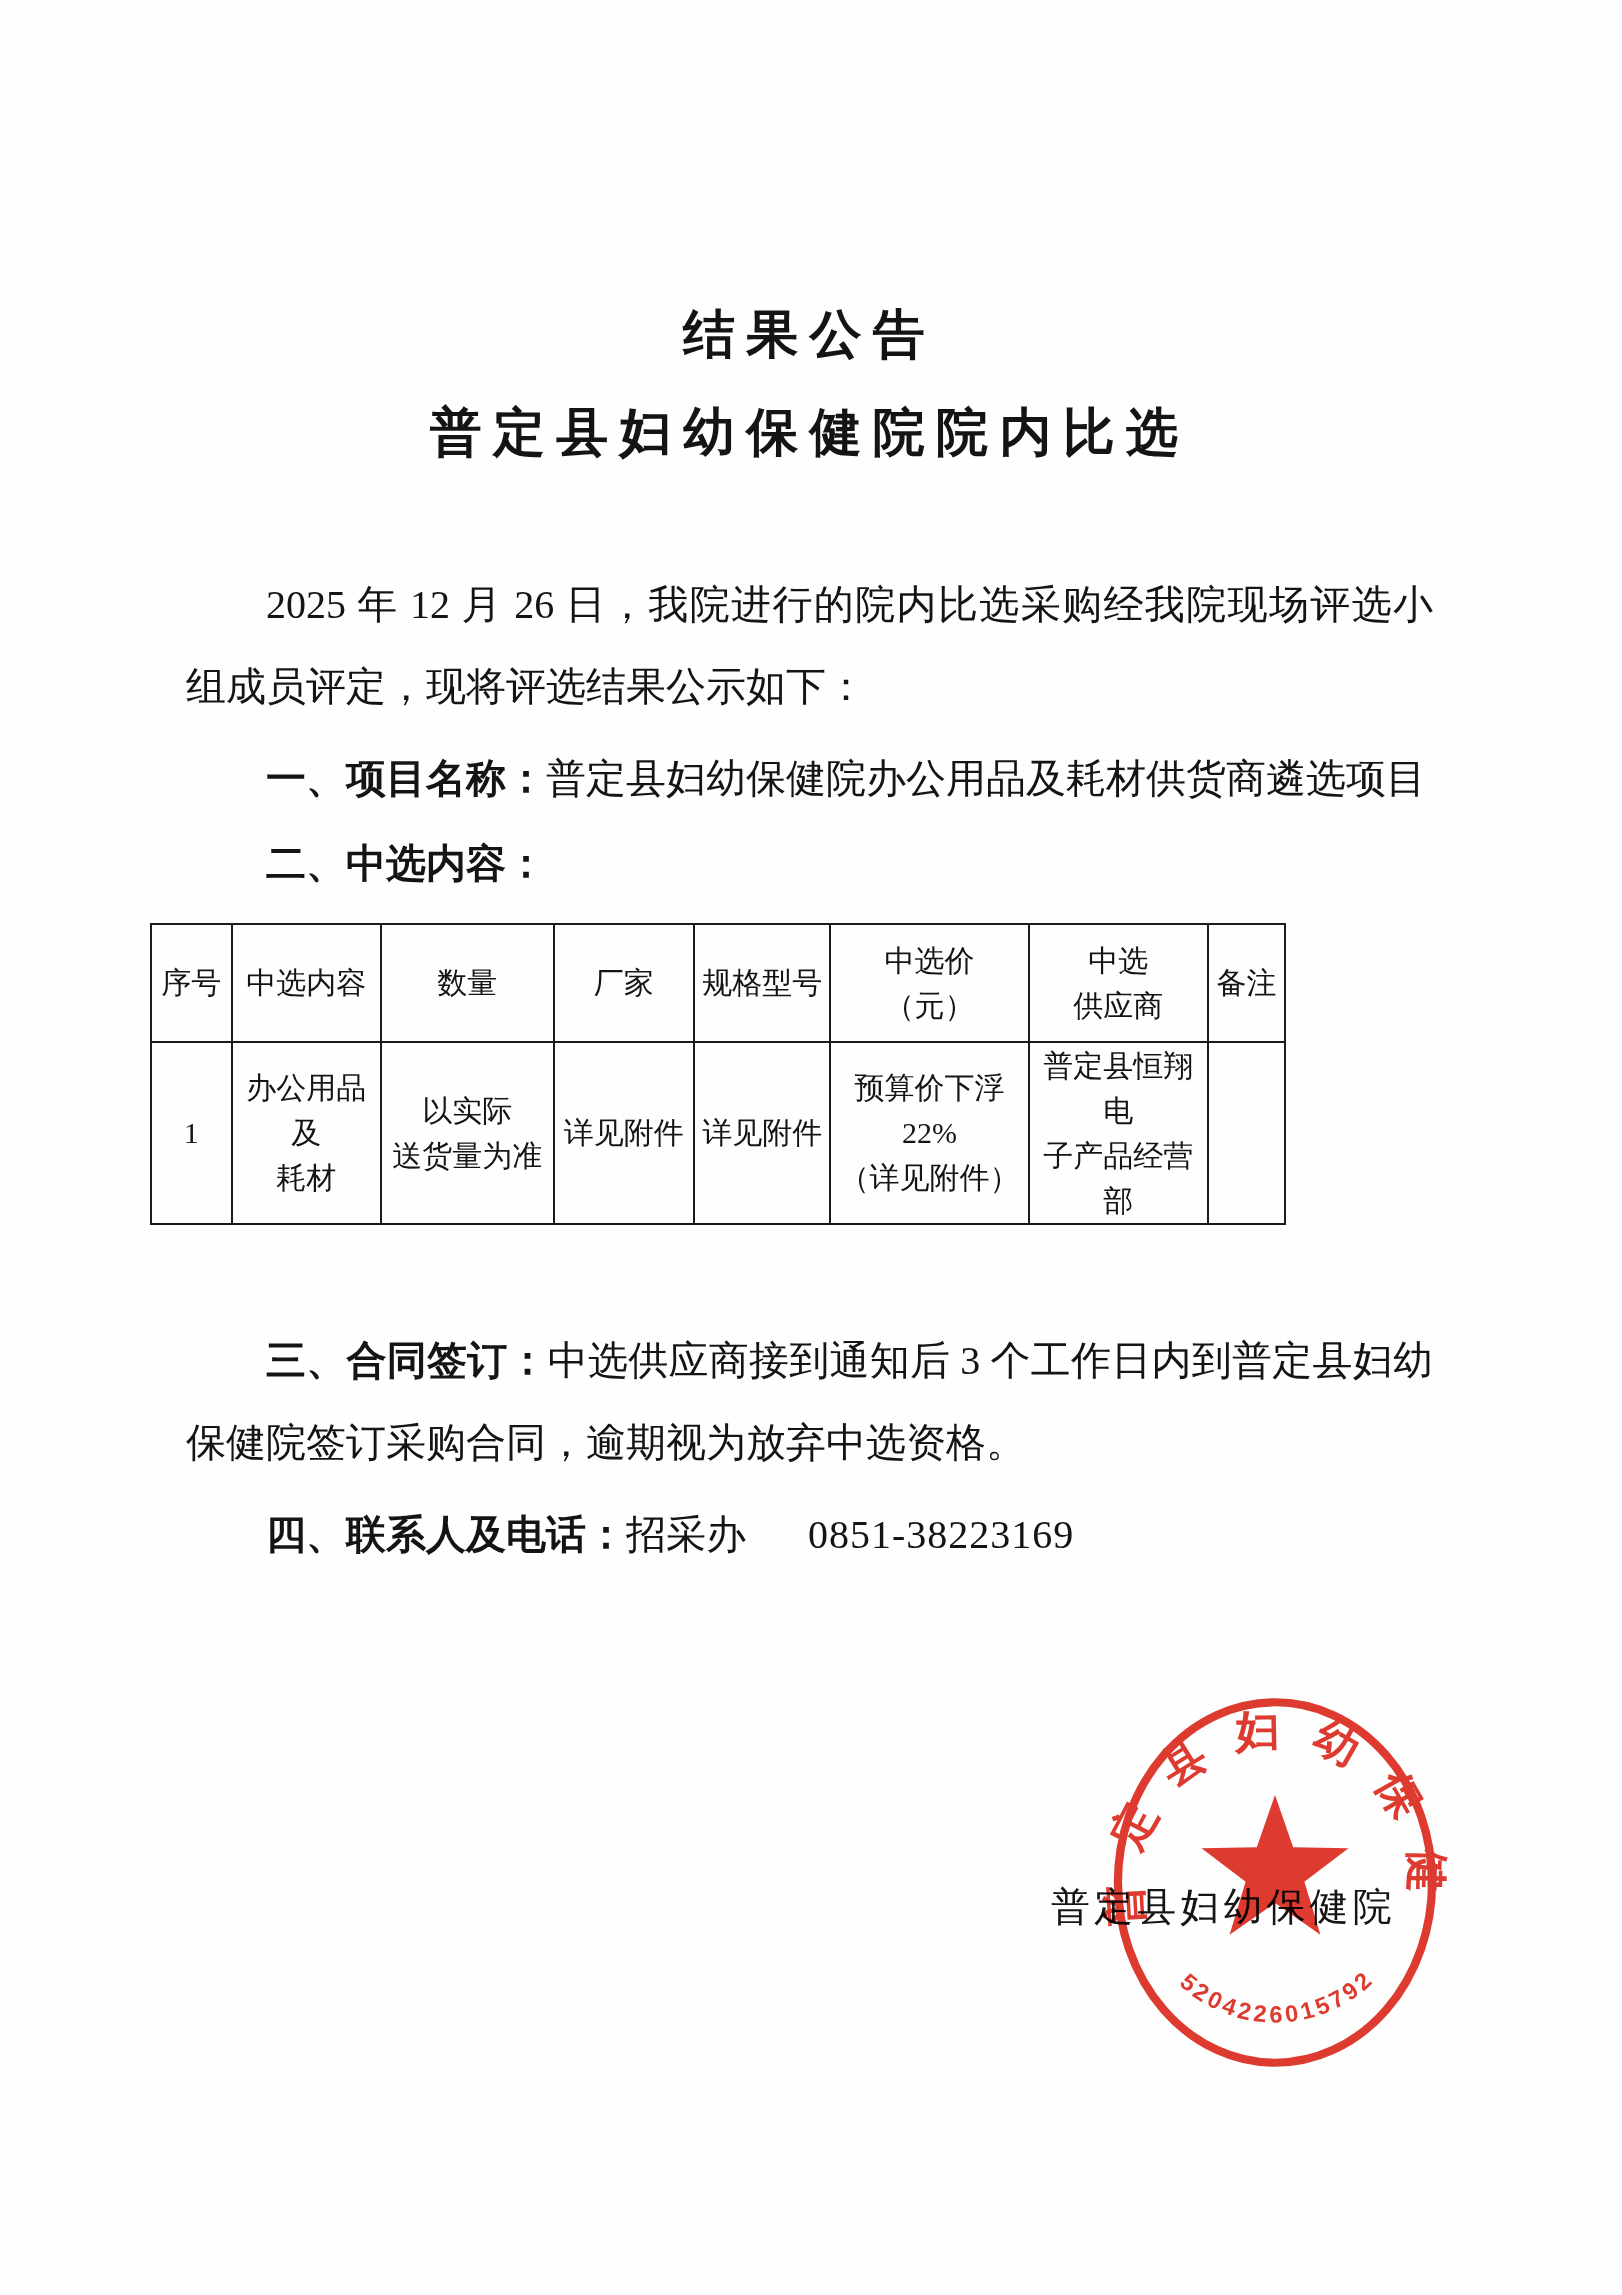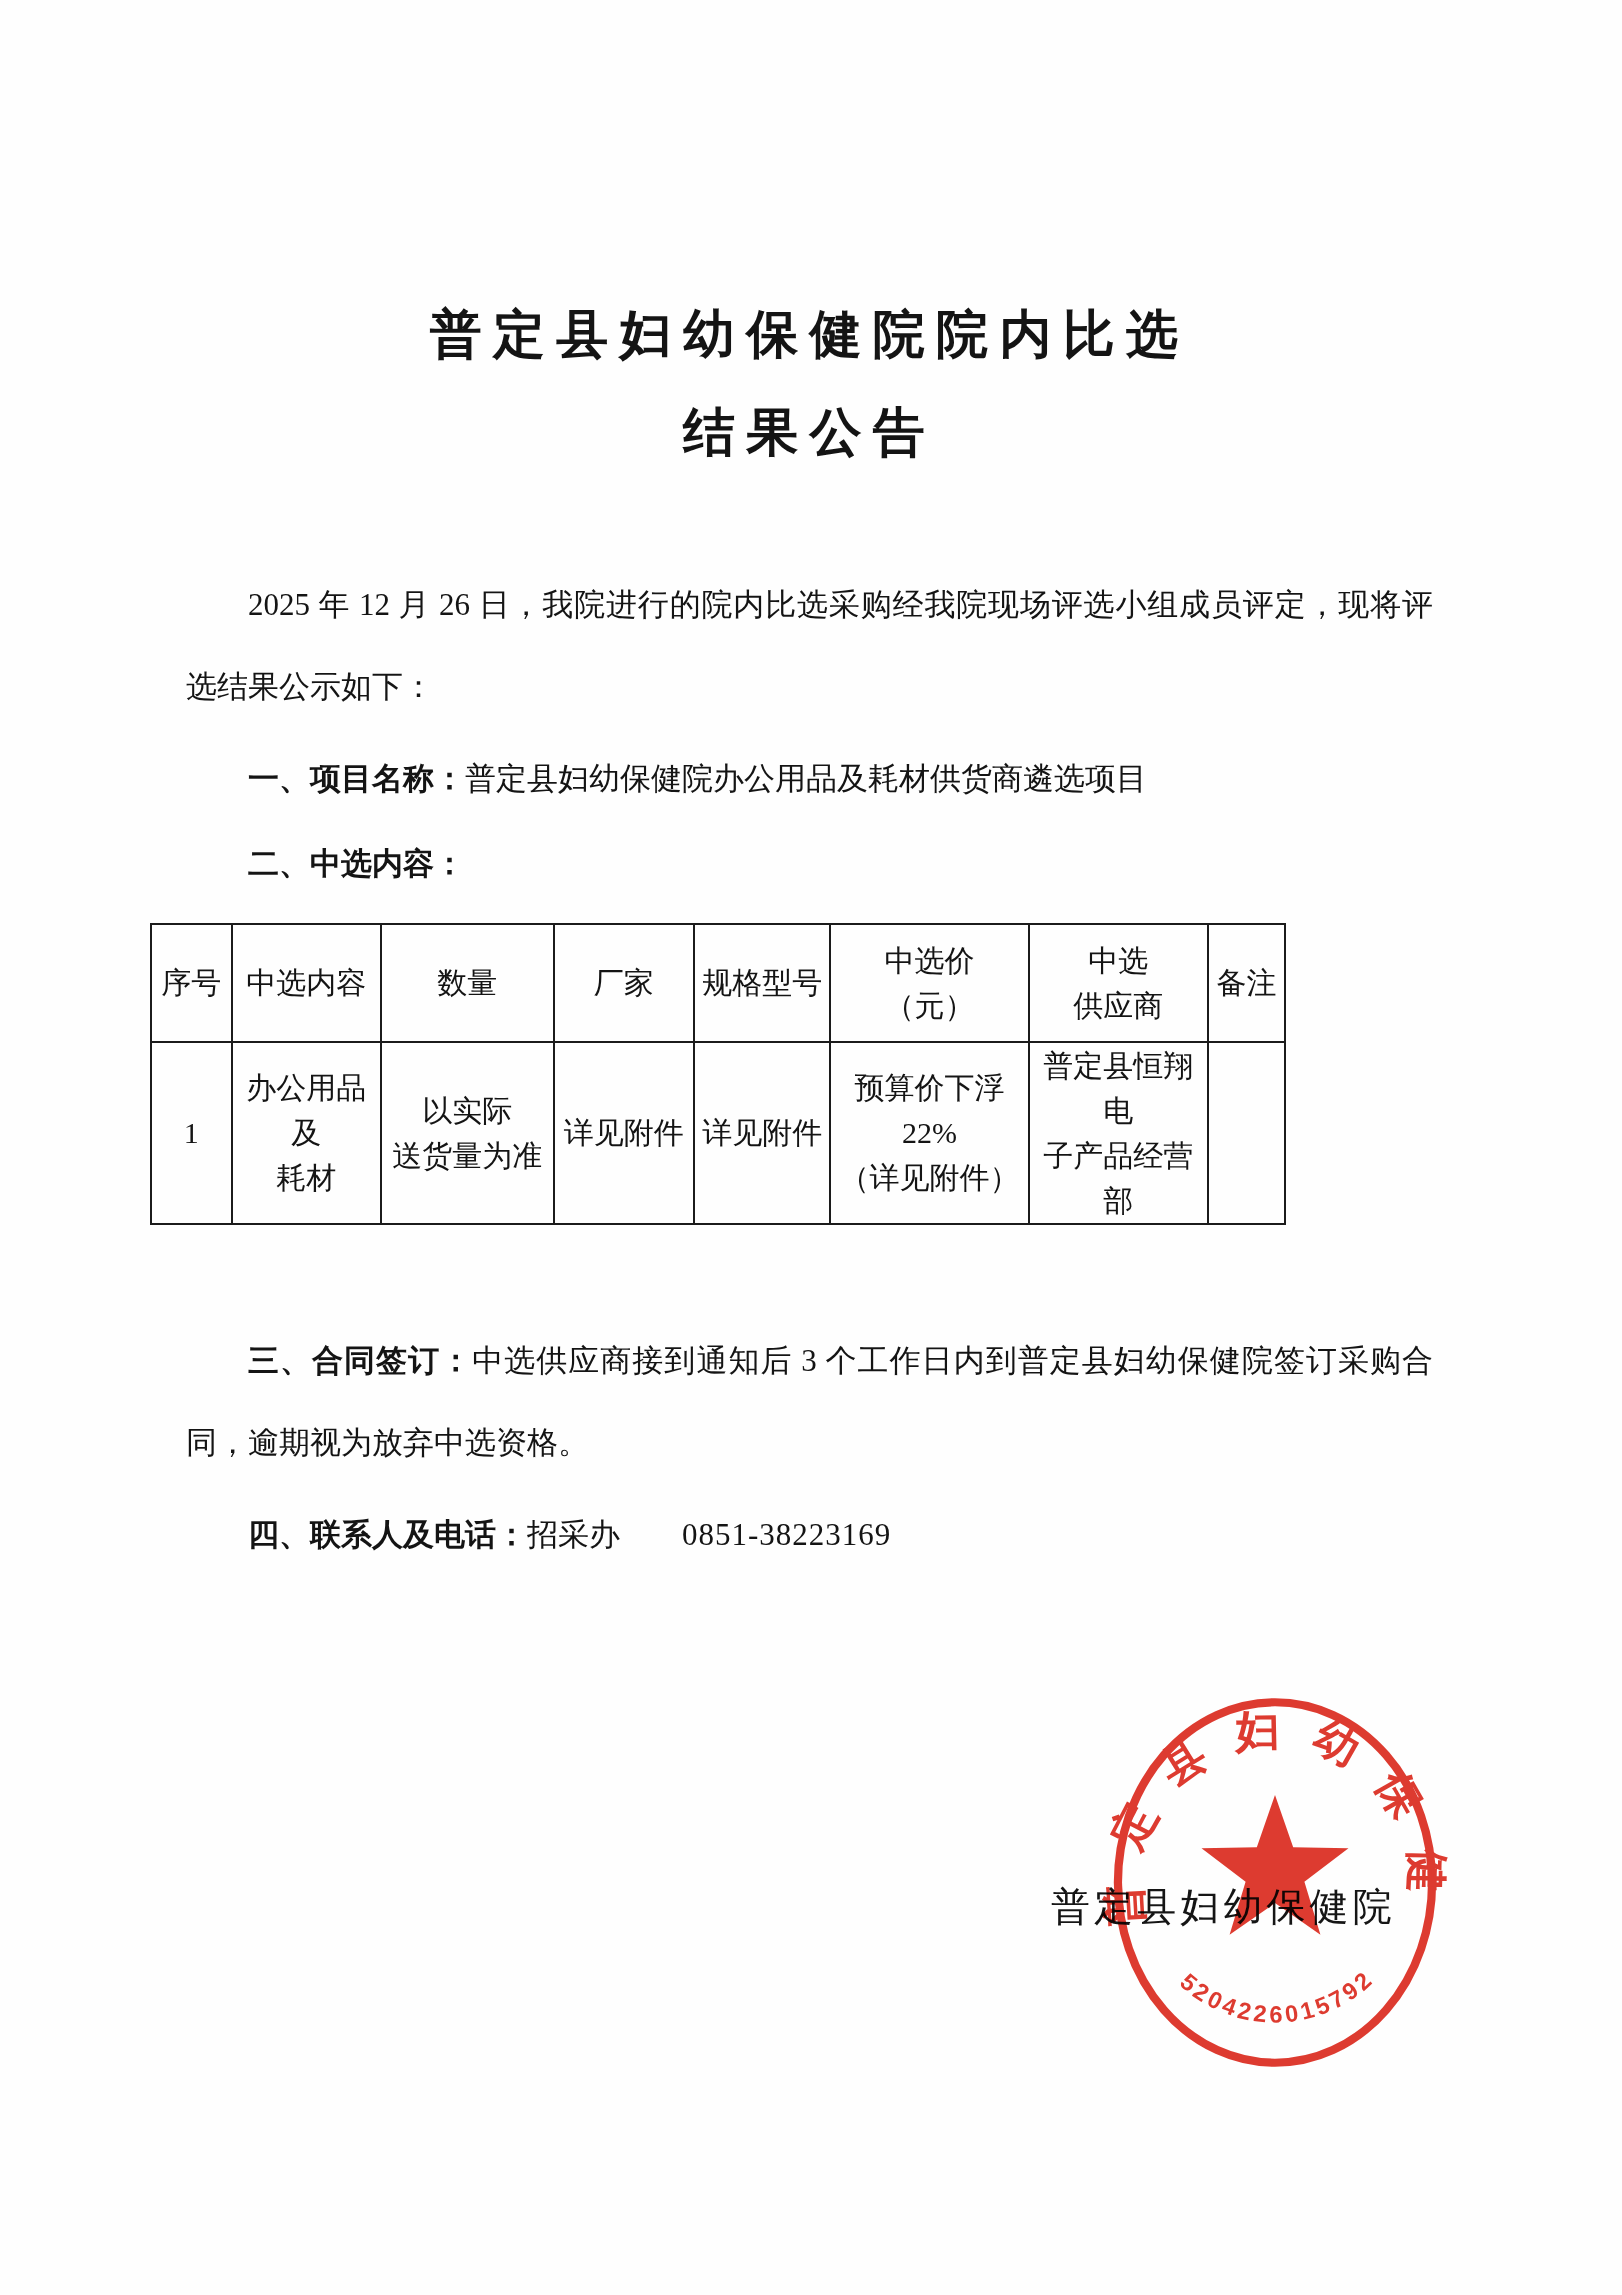--- a/index.html
+++ b/index.html
@@ -10,21 +10,21 @@
     overflow:hidden;
     font-family:"Liberation Serif", serif;
     color:#141414;
   }
   .doc { position:absolute; left:186px; top:286px; width:1247px; }
 
   .title { text-align:center; font-weight:700; font-size:52px; line-height:98px; letter-spacing:11.3px; }
 
   p.body {
     margin:0;
-    font-size:31px;
+    font-size:40px;
     line-height:82px;
     text-align:justify;
     text-indent:2em;
   }
   .label { font-weight:700; }
 
   .intro   { margin-top:82px !important; }
   .sec1    { margin-top:10.3px  !important; }
   .sec2    { margin-top:2.6px   !important; }
   .sec3    { margin-top:95px !important; }
@@ -67,22 +67,22 @@
   }
   .stamp text { font-family:"Liberation Sans", sans-serif; font-weight:700; }
 </style>
 </head>
 <body>
 
 <div class="page">
   <div class="doc">
 
     <div class="title">
+      <div>结果公告</div>
       <div>普定县妇幼保健院院内比选</div>
-      <div>结果公告</div>
     </div>
 
     <p class="body intro">2025 年 12 月 26 日，我院进行的院内比选采购经我院现场评选小组成员评定，现将评选结果公示如下：</p>
 
     <p class="body sec1"><span class="label">一、项目名称：</span><span>普定县妇幼保健院办公用品及耗材供货商遴选项目</span></p>
 
     <p class="body sec2"><span class="label">二、中选内容：</span></p>
 
     <table class="sel">
       <colgroup>

